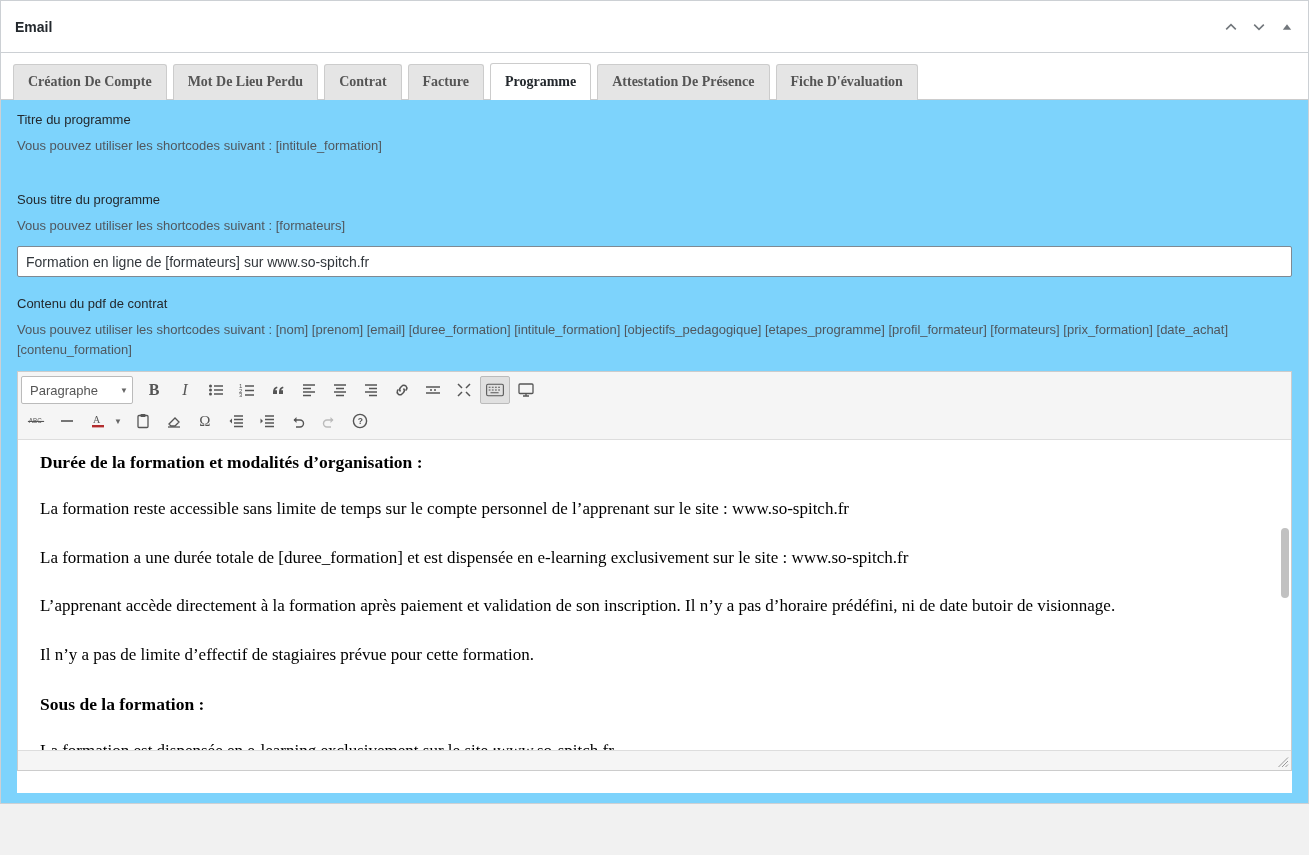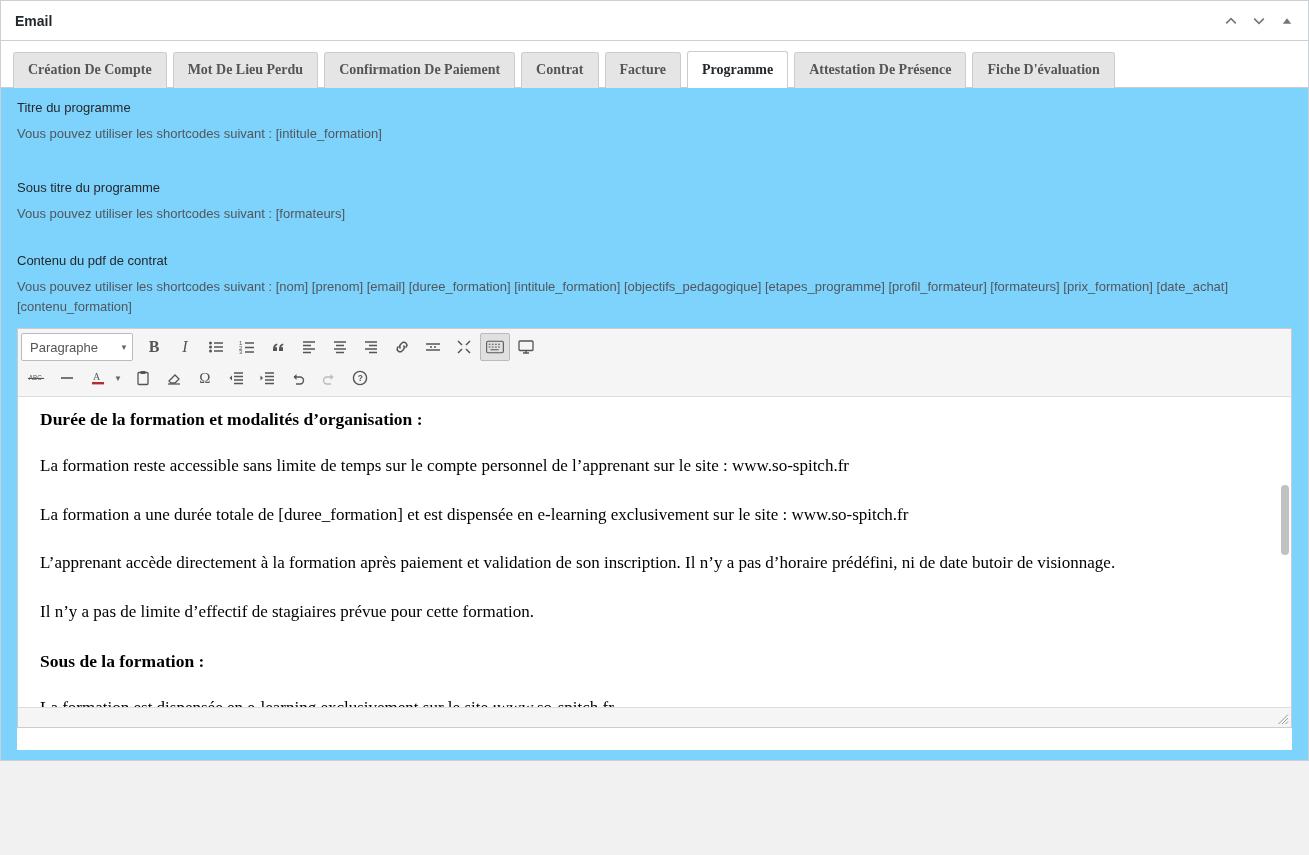--- a/index.html
+++ b/index.html
@@ -13,21 +13,21 @@
     overflow: hidden;
   }
   .panel {
     width: 1309px;
     background: #fff;
     border: 1px solid #ccd0d4;
     position: relative;
   }
   
   .postbox-header {
-    height: 40px;
+    height: 52px;
     display: flex;
     align-items: center;
     border-bottom: 1px solid #ccd0d4;
     padding: 0 8px 0 14px;
     background: #fff;
     gap: 12px;
   }
   .postbox-title {
     font-size: 14px;
     font-weight: bold;
@@ -278,40 +278,40 @@
             <path d="M10 6l6 8H4z" fill="currentColor"></path>
           </svg>
       </div>
     </div>
   </div>
 
   <div class="tabs-wrap">
     <div class="tabs">
       <div class="tab">Création De Compte</div>
       <div class="tab">Mot De Lieu Perdu</div>
-      <div class="tab">Confirmation De Paiement</div>
       <div class="tab">Contrat</div>
       <div class="tab">Facture</div>
       <div class="tab active">Programme</div>
       <div class="tab">Attestation De Présence</div>
       <div class="tab">Fiche D'évaluation</div>
     </div>
   </div>
 
   <div class="body">
 
     
     <div class="field-label">Titre du programme</div>
     <div class="hint">Vous pouvez utiliser les shortcodes suivant : [intitule_formation]</div>
 
     <div class="spacer-lg"></div>
 
     
     <div class="field-label">Sous titre du programme</div>
     <div class="hint">Vous pouvez utiliser les shortcodes suivant : [formateurs]</div>
+    <input class="text-input" type="text" value="Formation en ligne de [formateurs] sur www.so-spitch.fr" style="">
 
     <div class="spacer-md"></div>
 
     
     <div class="field-label">Contenu du pdf de contrat</div>
     <div class="hint">Vous pouvez utiliser les shortcodes suivant : [nom] [prenom] [email] [duree_formation] [intitule_formation] [objectifs_pedagogique] [etapes_programme] [profil_formateur] [formateurs] [prix_formation] [date_achat] [contenu_formation]</div>
 
 
     <div class="editor-box">
       <div class="mce-toolbar">

